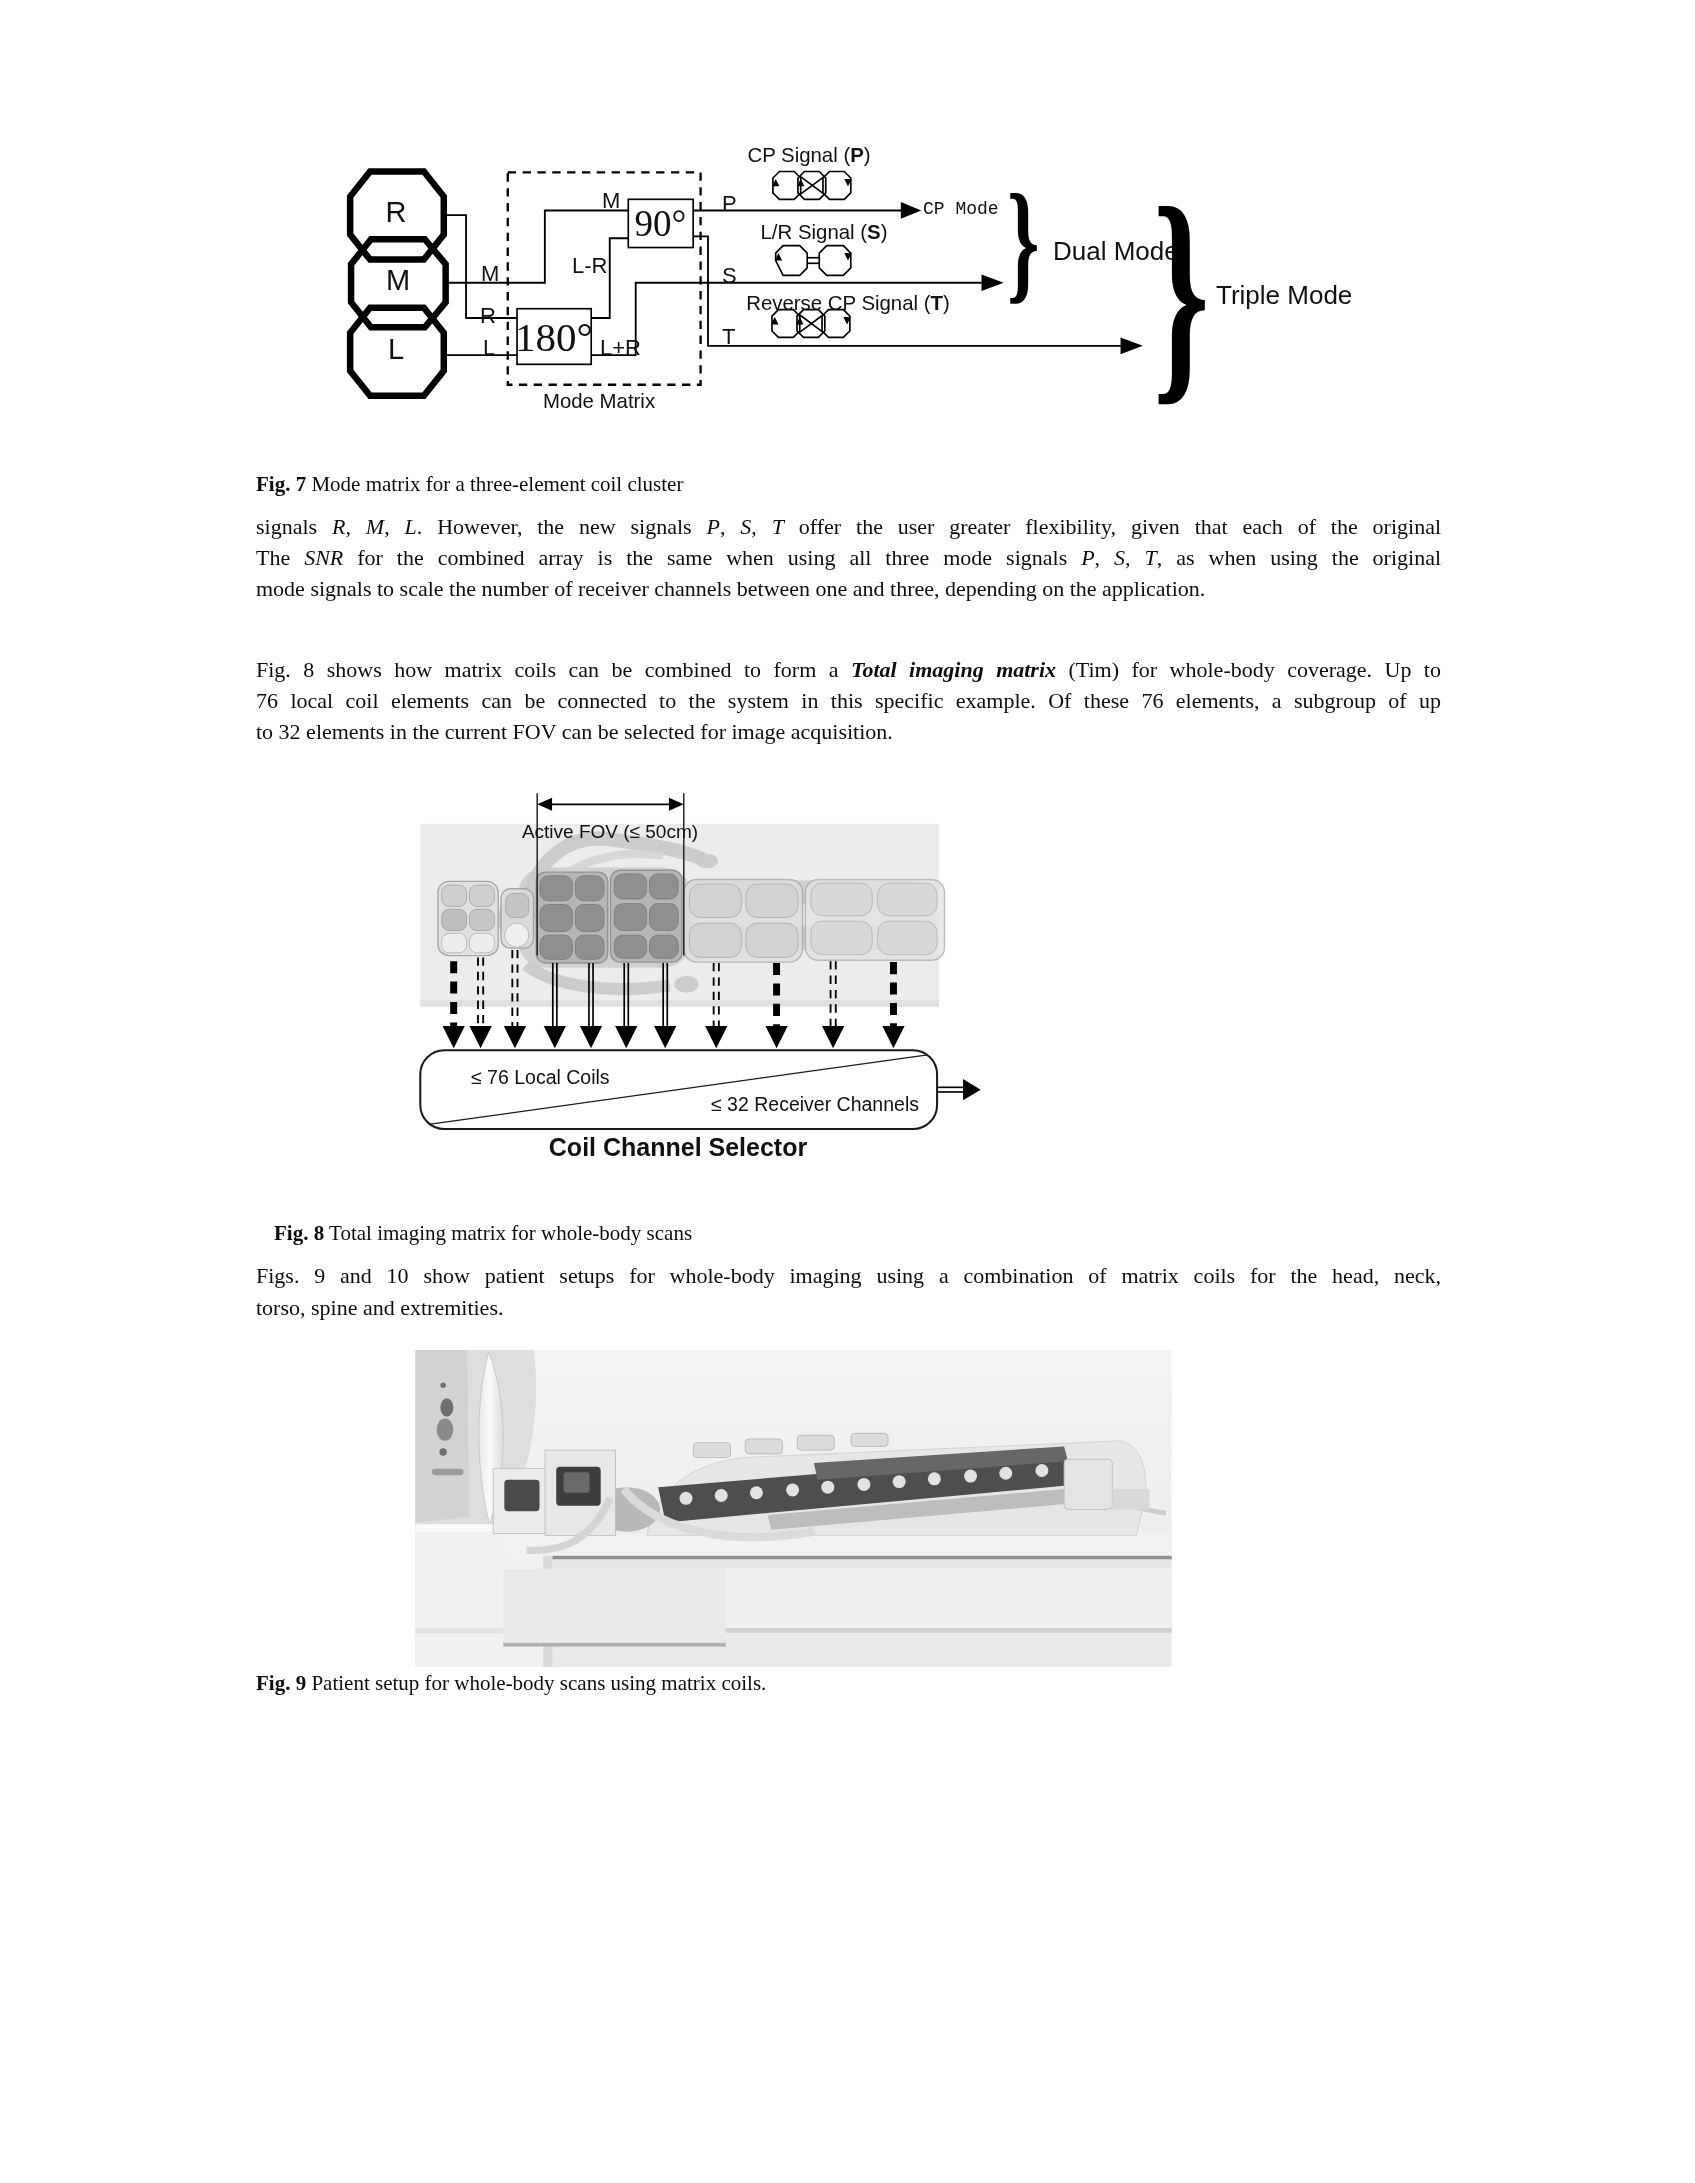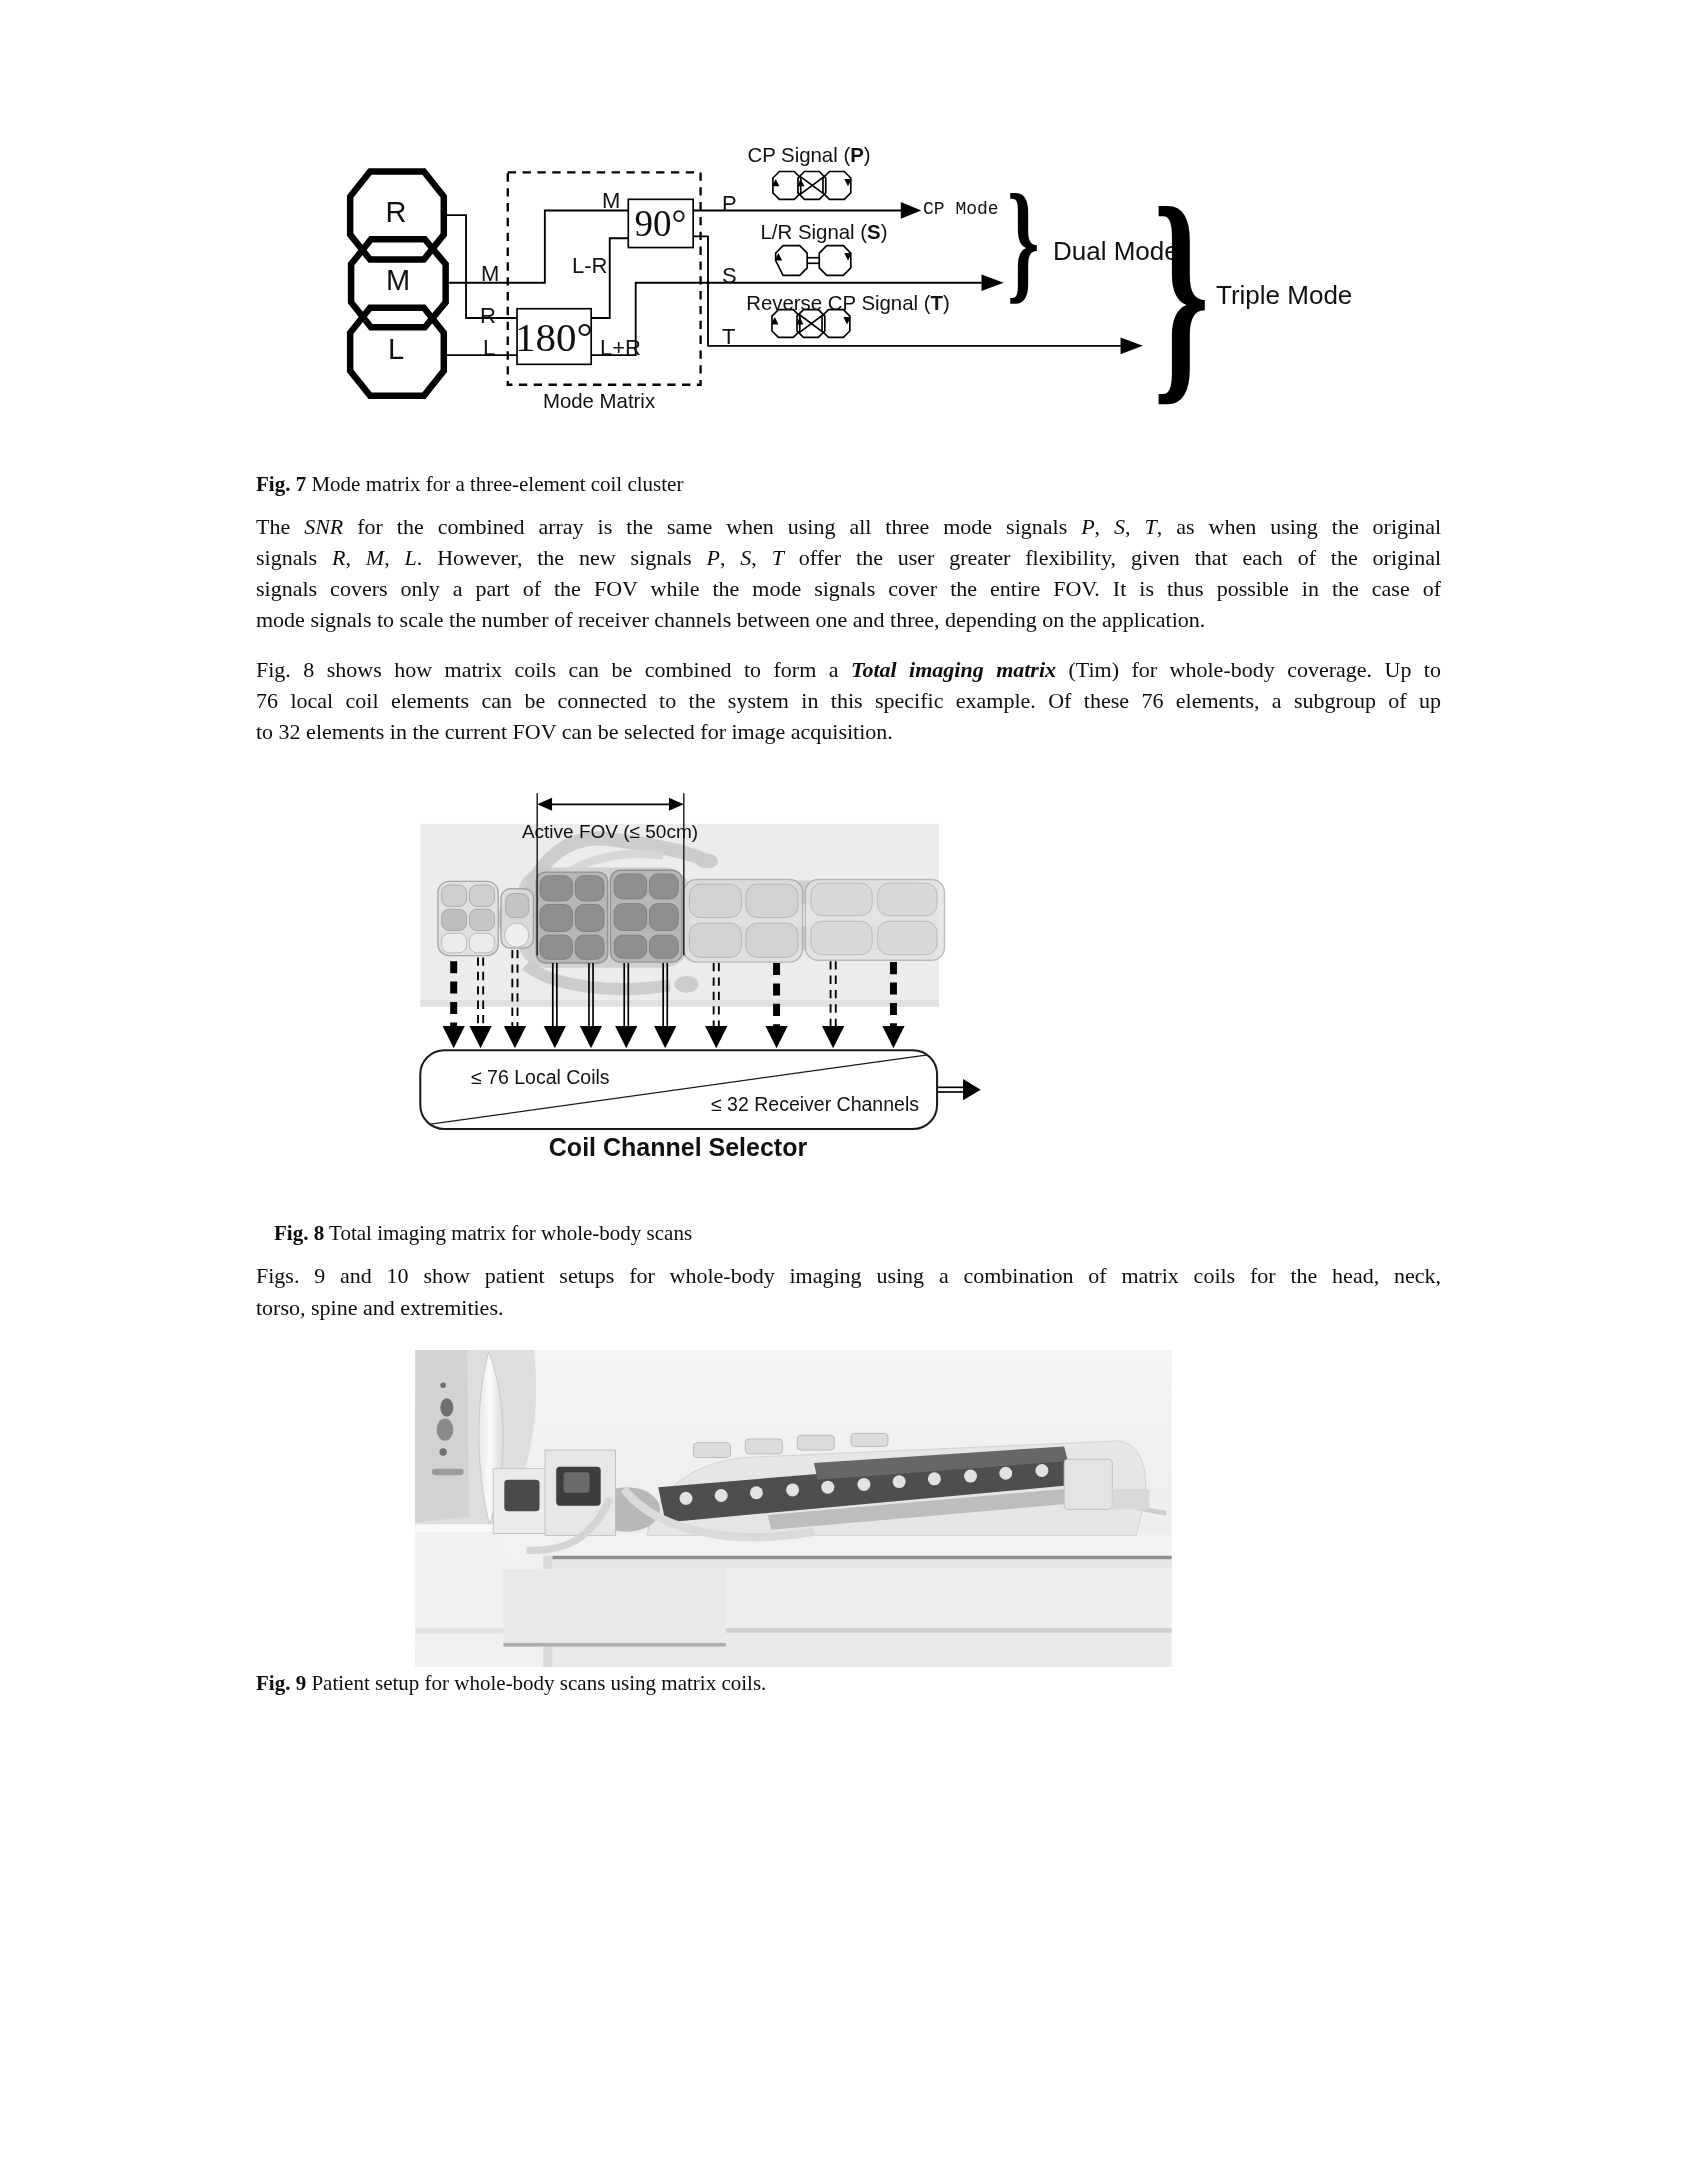--- a/index.html
+++ b/index.html
@@ -121,23 +121,22 @@
   <div class="abs sans lbl" style="left:923px;top:199px;font-size:18px;font-family:Liberation Mono, monospace;">CP Mode</div>
   <div class="abs sans lbl" style="left:1053px;top:236px;font-size:26px;">Dual Mode</div>
   <div class="abs sans lbl" style="left:1216px;top:280px;font-size:26px;">Triple Mode</div>
 
   <span class="abs brace" style="left:1007px;top:192px;font-size:133px;line-height:99px;transform:scaleX(.62);">}</span>
   <span class="abs brace" style="left:1153px;top:202px;font-size:239px;line-height:179px;transform:scaleX(.6);">}</span>
 
   <div class="abs caption" style="left:256px;top:472px;"><b>Fig. 7</b> Mode matrix for a three-element coil cluster</div>
 
   <div class="abs bodytext" style="left:256px;top:511px;line-height:31px;">
+    <div class="line">signals <i>R</i>, <i>M</i>, <i>L</i>. However, the new signals <i>P</i>, <i>S</i>, <i>T</i> offer the user greater flexibility, given that each of the original</div>
     <div class="line">The <i>SNR</i> for the combined array is the same when using all three mode signals <i>P</i>, <i>S</i>, <i>T</i>, as when using the original</div>
-    <div class="line">signals <i>R</i>, <i>M</i>, <i>L</i>. However, the new signals <i>P</i>, <i>S</i>, <i>T</i> offer the user greater flexibility, given that each of the original</div>
-    <div class="line">signals covers only a part of the FOV while the mode signals cover the entire FOV.  It is thus possible in the case of</div>
     <div class="line last">mode signals to scale the number of receiver channels between one and three, depending on the application.</div>
   </div>
 
   <div class="abs bodytext" style="left:256px;top:654px;line-height:31px;">
     <div class="line">Fig. 8 shows how matrix coils can be combined to form a <b><i>Total imaging matrix</i></b> (Tim) for whole-body coverage.  Up to</div>
     <div class="line">76 local coil elements can be connected to the system in this specific example. Of these 76 elements, a subgroup of up</div>
     <div class="line last">to 32 elements in the current FOV can be selected for image acquisition.</div>
   </div>
 
   <svg style="top:770px" width="1696" height="399" viewBox="0 830 1828 430">

